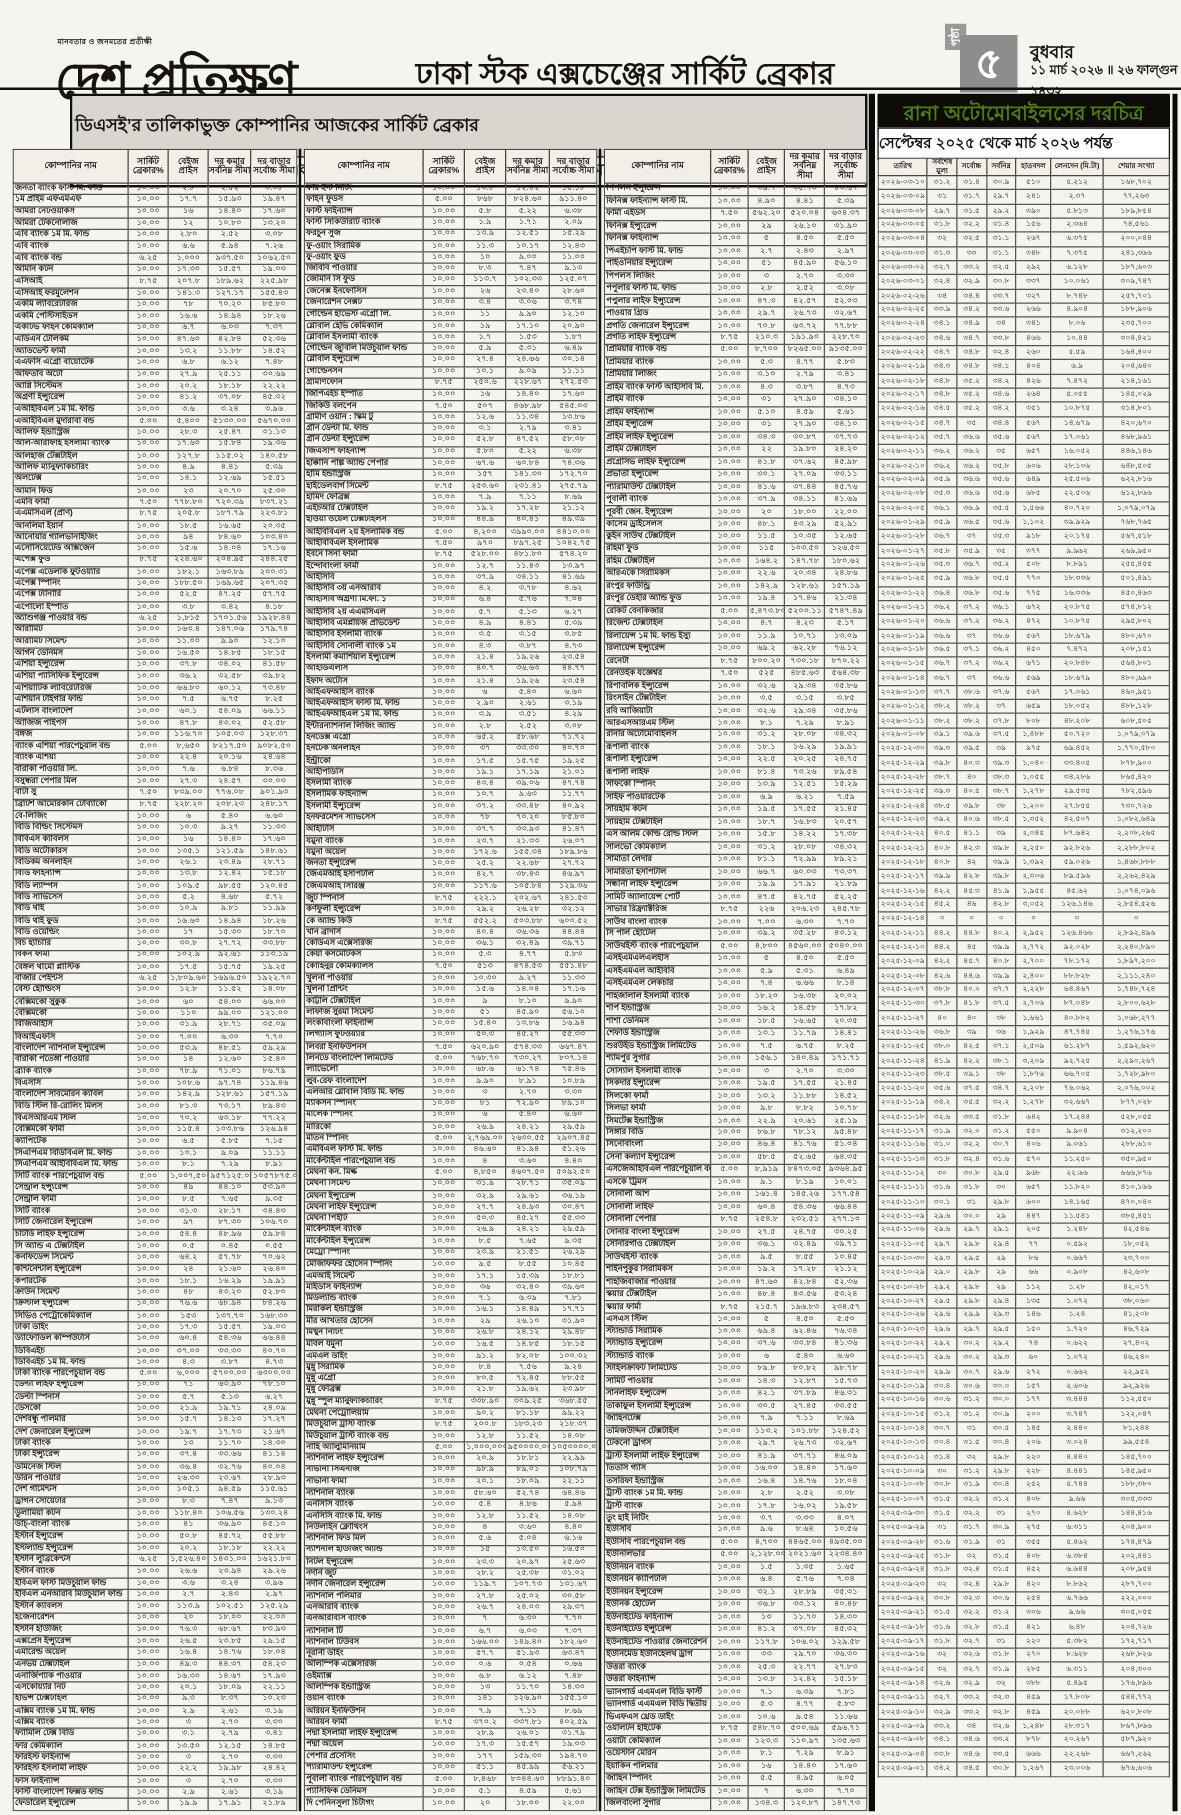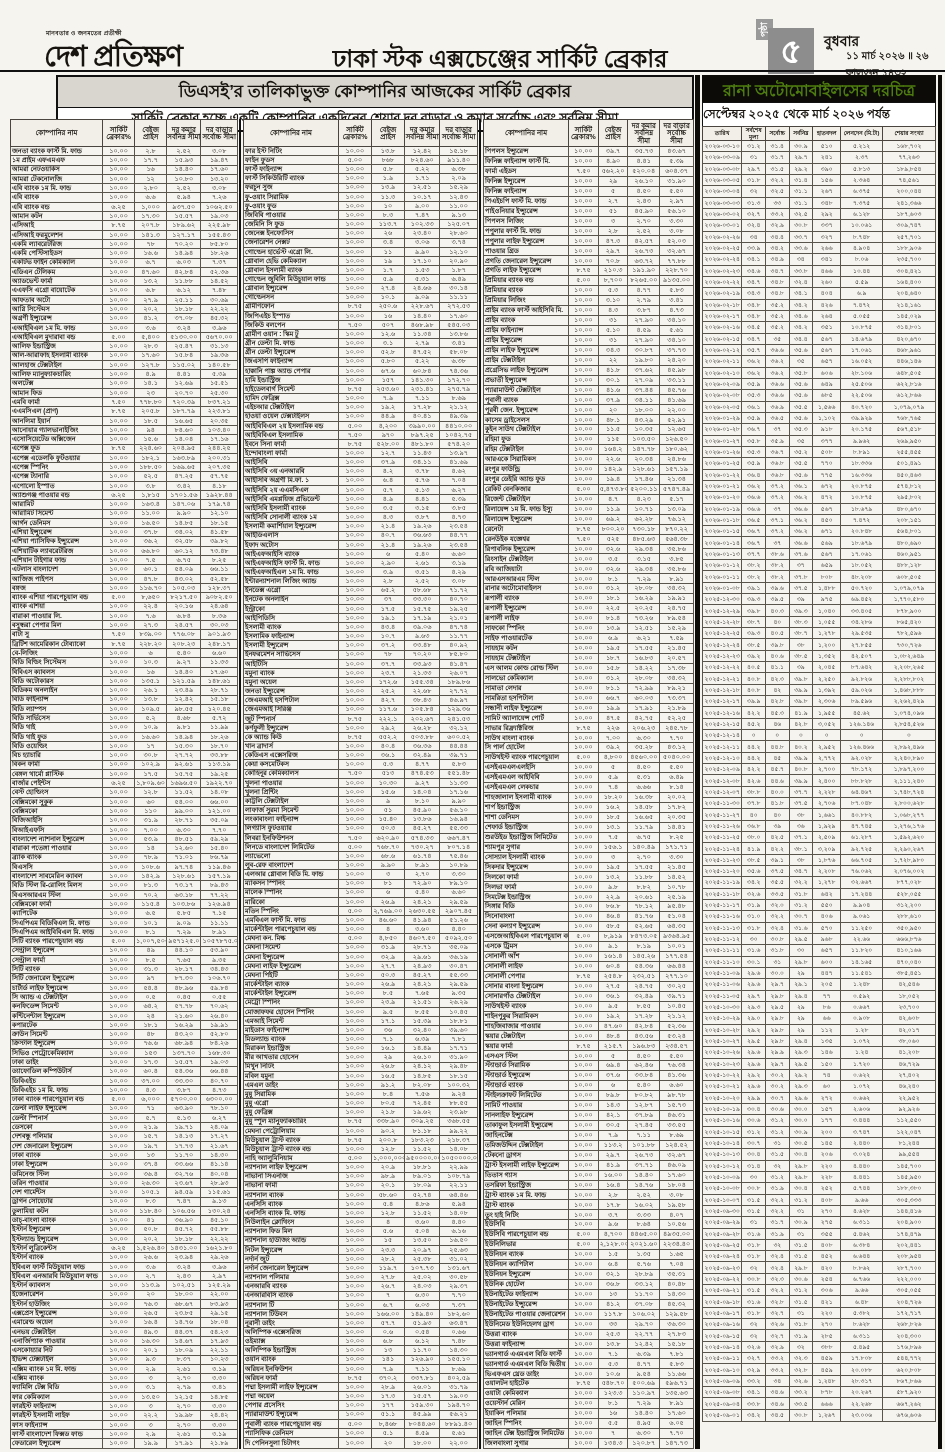--- a/index.html
+++ b/index.html
@@ -2,35 +2,35 @@
 <html lang="bn"><head>
 <meta charset="utf-8">
 <style>
   html,body{margin:0;padding:0;}
   body{width:945px;height:1452px;overflow:hidden;position:relative;
        background:#f6f4ef;color:#17130e;
        font-family:"Liberation Sans","DejaVu Sans",sans-serif;}
   .abs{position:absolute;}
   
   #tagline{left:46px;top:28px;font-size:6px;font-weight:bold;letter-spacing:.3px;}
-  #logo{left:44px;top:33px;font-size:29px;font-weight:900;letter-spacing:-1px;}
+  #logo{left:44px;top:33px;font-size:40px;font-weight:900;letter-spacing:-1px;}
   #center-headline{left:300px;top:40px;width:400px;text-align:center;
        font-size:24px;font-weight:900;}
   #page-label{left:756px;top:40px;font-size:9px;font-weight:bold;
        transform:rotate(-90deg);transform-origin:left top;background:#999;color:#fff;
        padding:1px 3px;}
   #page-num{left:768px;top:28px;width:46px;height:46px;background:#8d8d8d;
        color:#fff;font-size:34px;font-weight:900;text-align:center;line-height:46px;}
   #weekday{left:824px;top:30px;font-size:14px;font-weight:700;}
-  #dateline{left:824px;top:48px;font-size:10px;font-weight:bold;margin-left:22px;}
+  #dateline{left:824px;top:48px;font-size:10px;font-weight:bold;}
   .rule{background:#111;}
   
   #title-box{left:56px;top:75px;width:634px;border:2px solid #111;background:#fff;}
-  #main-title{background:#d9d6cf;font-size:17px;font-weight:900;text-align:center;
-       padding:1px 2px;border-bottom:1.5px solid #111;}
+  #main-title{background:#d9d6cf;font-size:14px;font-weight:900;text-align:left;
+       padding:12px 2px;border-bottom:1.5px solid #111;}
   #main-subtitle{font-size:12.5px;font-weight:bold;text-align:center;padding:1px 2px;}
   
   .colwrap{position:absolute;top:119px;height:1330px;overflow:hidden;}
   table.stock{border-collapse:collapse;width:100%;height:100%;table-layout:fixed;}
   table.stock th{font-size:7px;font-weight:bold;border:1px solid #4a463f;
        padding:0;line-height:1.05;height:26px;background:#f2efe8;}
   table.stock td{font-size:6.5px;border:1px solid #5a554c;padding:0 1px;
        white-space:nowrap;overflow:hidden;line-height:1;}
   td.nm{text-align:left;font-weight:bold;}
   td.num{text-align:center;}

